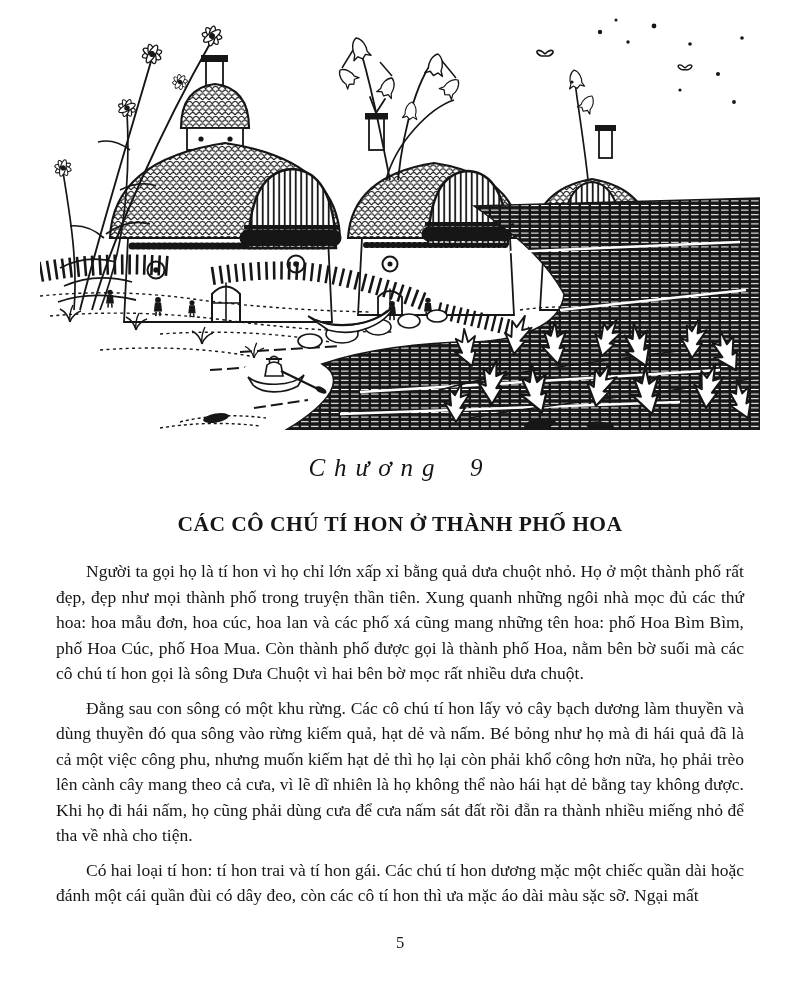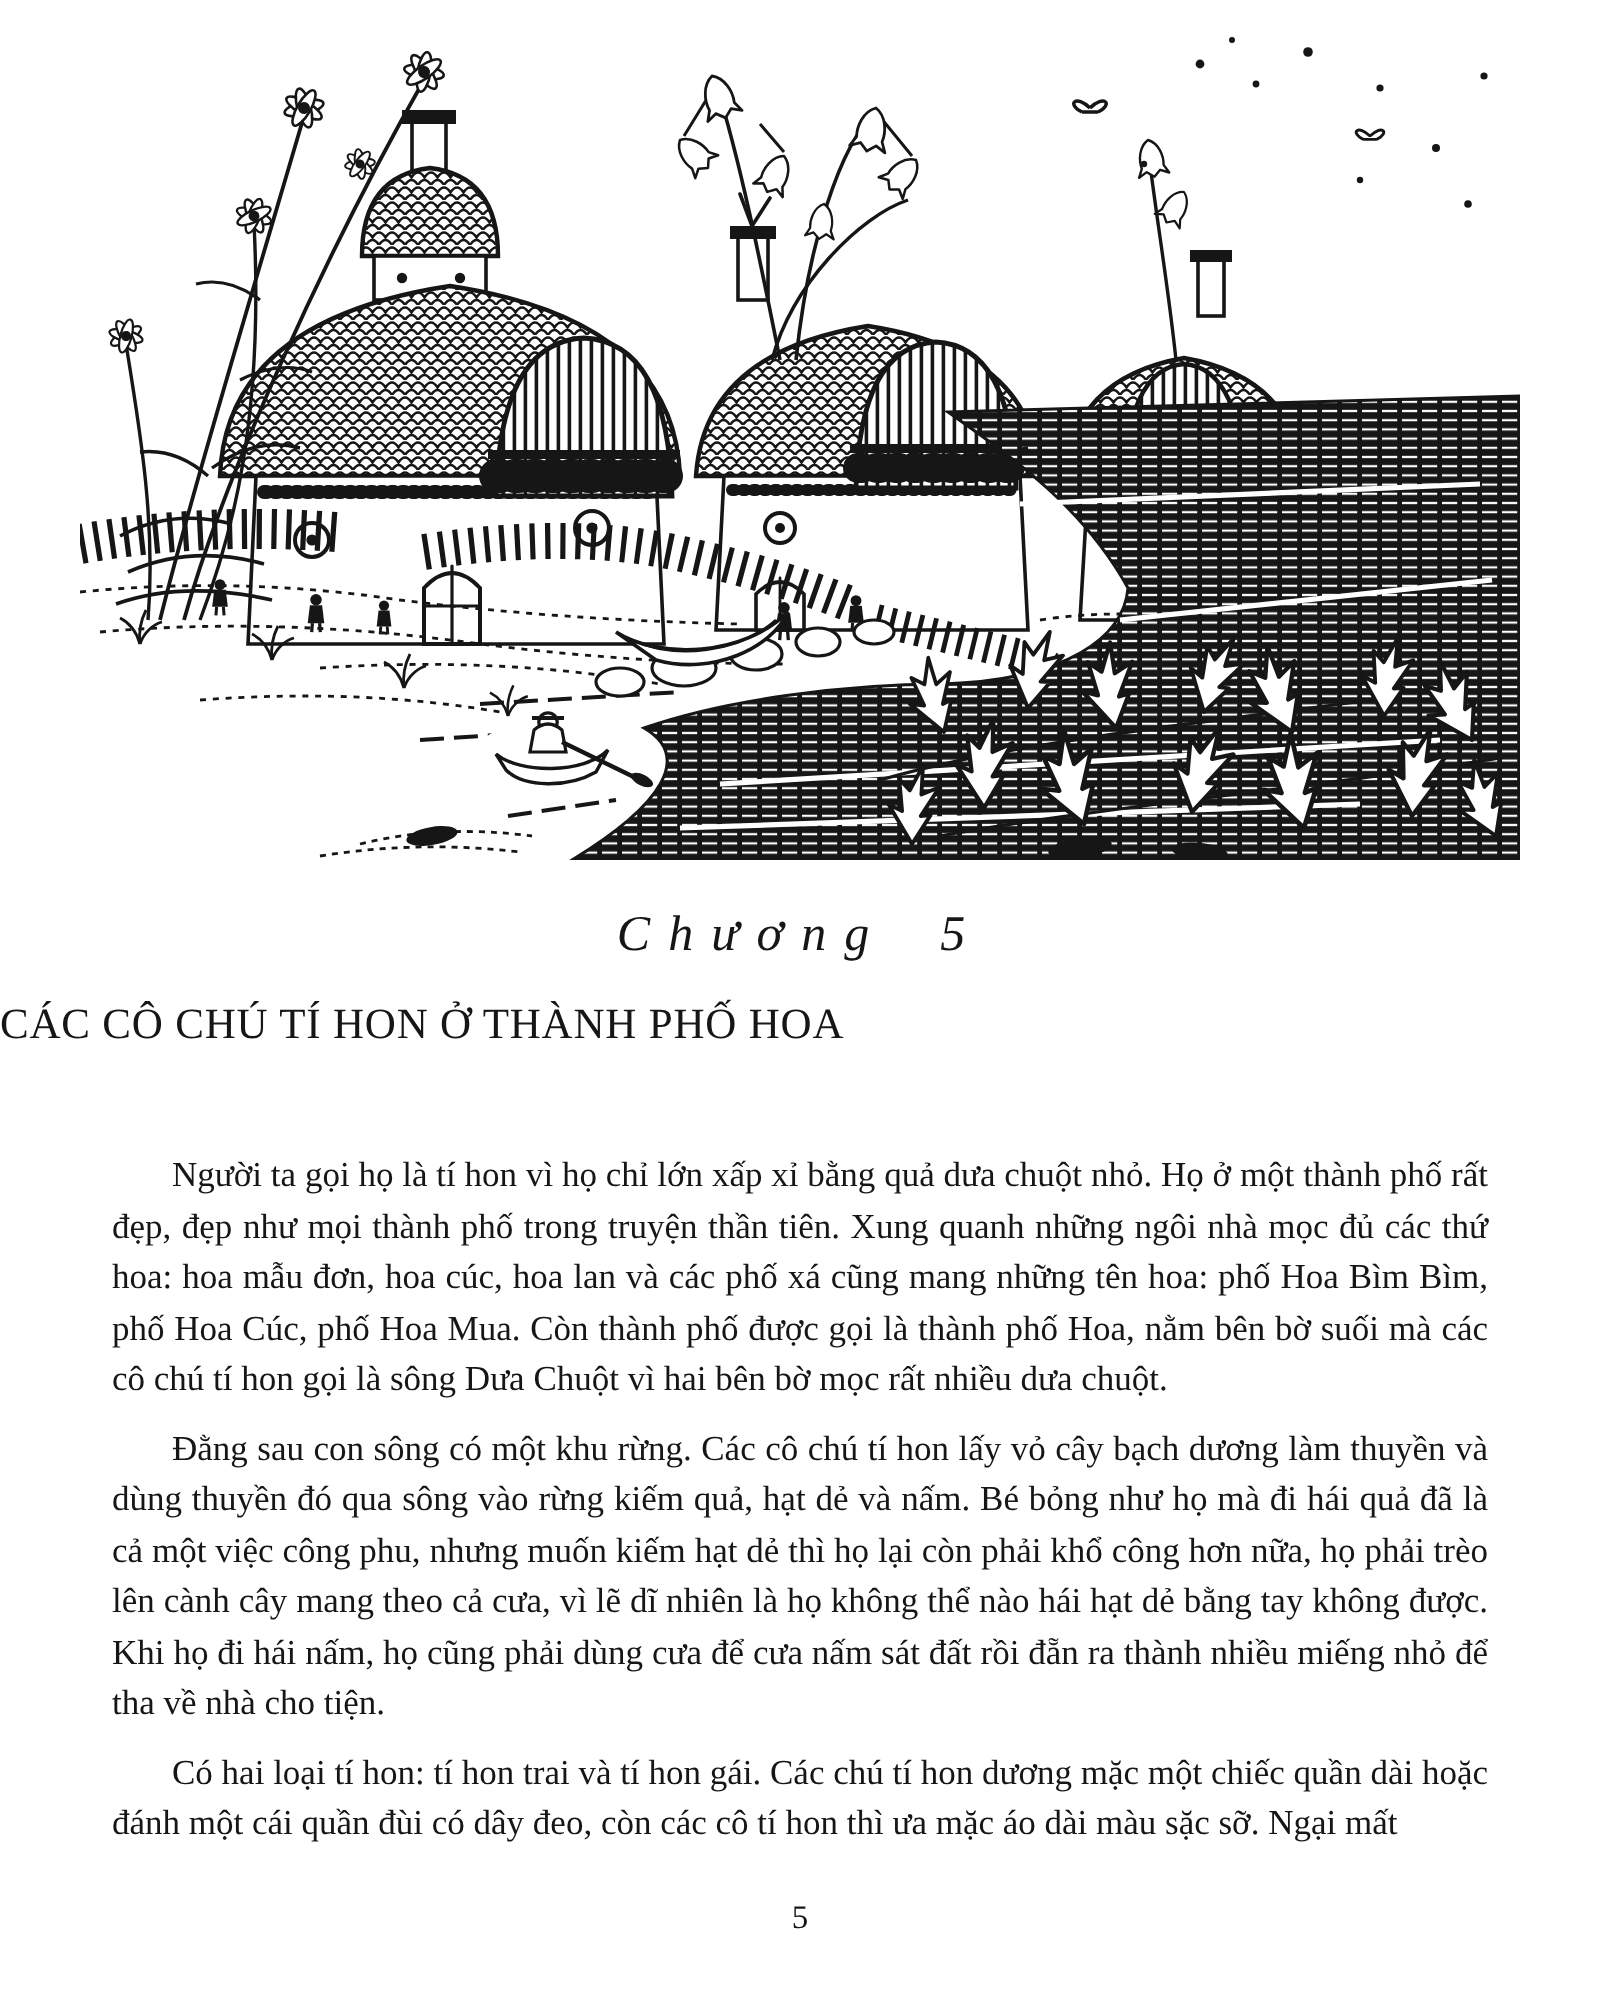--- a/index.html
+++ b/index.html
@@ -9,25 +9,25 @@
   }
   .page{width:800px;height:995px;position:relative;}
   .illustration{
     width:720px;height:420px;margin:10px auto 0;display:block;
   }
   .chapter-label{
     text-align:center;margin-top:24px;
     font-style:italic;font-size:25px;letter-spacing:0.36em;word-spacing:0.45em;
   }
   .chapter-title{
-    text-align:left;margin:18px 0 0;
-    font-weight:normal;font-size:21.5px;letter-spacing:0.4px;
+    text-align:center;margin:30px 0 0;
+    font-weight:bold;font-size:21.5px;letter-spacing:0.4px;
   }
   .content{
-    padding:0 56px;margin-top:50px;
+    padding:0 56px;margin-top:22px;
   }
   .content p{
     margin:0 0 9px;font-size:17.5px;line-height:25.5px;
     text-align:justify;text-indent:30px;
   }
   .page-number{
     text-align:center;margin-top:24px;font-size:16.5px;
   }
 </style>
 </head>
@@ -302,21 +302,21 @@
         <circle cx="678" cy="64" r="2"></circle>
           <circle cx="640" cy="80" r="1.6"></circle>
         <circle cx="702" cy="28" r="1.8"></circle>
           <circle cx="532" cy="72" r="1.6"></circle>
         <circle cx="694" cy="92" r="1.9"></circle>
           <circle cx="576" cy="10" r="1.5"></circle>
       </g>
     </g>
   </svg>
 
-  <div class="chapter-label">Chương 5</div>
+  <div class="chapter-label">Chương 9</div>
 
   <h1 class="chapter-title">CÁC CÔ CHÚ TÍ HON Ở THÀNH PHỐ HOA</h1>
 
   <div class="content">
     <p>Người ta gọi họ là tí hon vì họ chỉ lớn xấp xỉ bằng quả dưa chuột nhỏ. Họ ở một thành phố rất đẹp, đẹp như mọi thành phố trong truyện thần tiên. Xung quanh những ngôi nhà mọc đủ các thứ hoa: hoa mẫu đơn, hoa cúc, hoa lan và các phố xá cũng mang những tên hoa: phố Hoa Bìm Bìm, phố Hoa Cúc, phố Hoa Mua. Còn thành phố được gọi là thành phố Hoa, nằm bên bờ suối mà các cô chú tí hon gọi là sông Dưa Chuột vì hai bên bờ mọc rất nhiều dưa chuột.</p>
     <p>Đằng sau con sông có một khu rừng. Các cô chú tí hon lấy vỏ cây bạch dương làm thuyền và dùng thuyền đó qua sông vào rừng kiếm quả, hạt dẻ và nấm. Bé bỏng như họ mà đi hái quả đã là cả một việc công phu, nhưng muốn kiếm hạt dẻ thì họ lại còn phải khổ công hơn nữa, họ phải trèo lên cành cây mang theo cả cưa, vì lẽ dĩ nhiên là họ không thể nào hái hạt dẻ bằng tay không được. Khi họ đi hái nấm, họ cũng phải dùng cưa để cưa nấm sát đất rồi đẵn ra thành nhiều miếng nhỏ để tha về nhà cho tiện.</p>
     <p>Có hai loại tí hon: tí hon trai và tí hon gái. Các chú tí hon dương mặc một chiếc quần dài hoặc đánh một cái quần đùi có dây đeo, còn các cô tí hon thì ưa mặc áo dài màu sặc sỡ. Ngại mất</p>
   </div>
 
   <div class="page-number">5</div>

